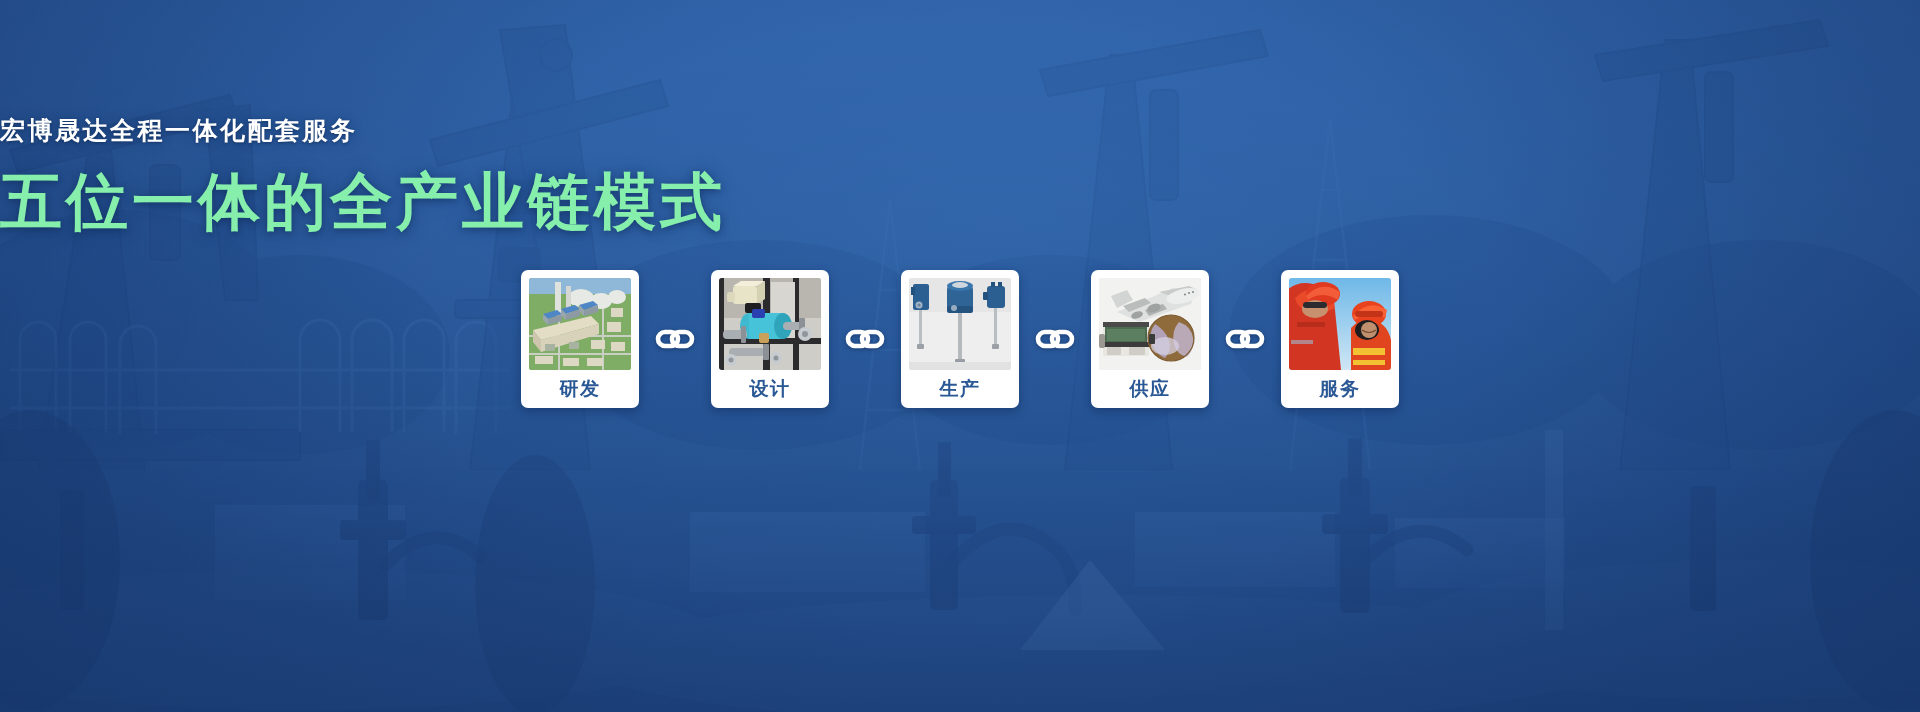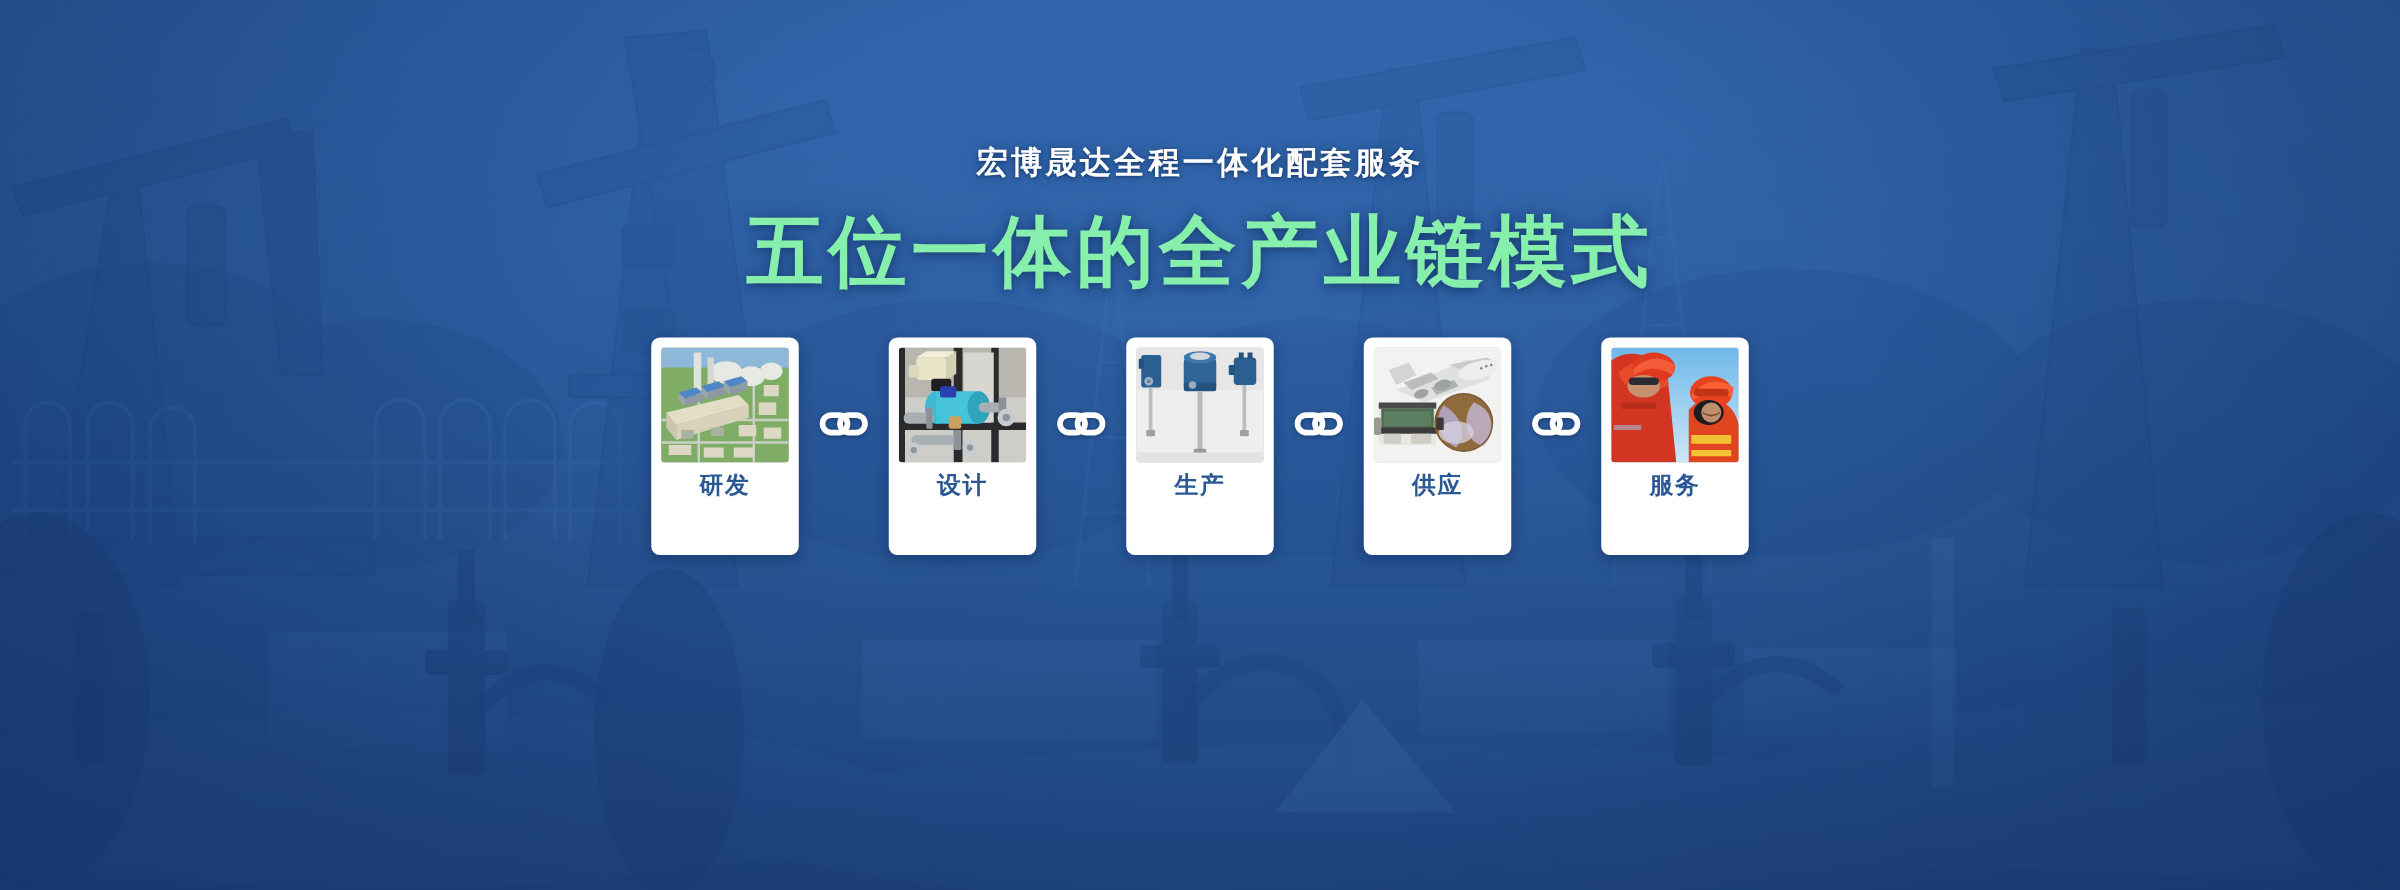--- a/index.html
+++ b/index.html
@@ -23,42 +23,42 @@
     mix-blend-mode:normal;
   }
   #bg-vignette {
     position:absolute; inset:0;
     background:radial-gradient(ellipse 1250px 700px at 50% 45%, rgba(0,0,0,0) 42%, rgba(10,34,80,.30) 100%);
   }
 
   
   #headline-block {
     position:absolute; left:0; right:0; top:118px;
-    text-align:center; z-index:6;
+    z-index:6;
   }
   .subtitle {
     font-size:25px; font-weight:bold; color:#ffffff;
     letter-spacing:2.5px; line-height:1;
     text-shadow:0 1px 3px rgba(12,38,82,.65), 0 0 12px rgba(16,48,100,.45);
   }
   .maintitle {
     margin-top:26px;
     font-size:62px; font-weight:bold; color:#86efac;
     letter-spacing:4px; line-height:1.08;
     text-shadow:0 2px 7px rgba(12,38,82,.55), 0 0 18px rgba(18,50,104,.4);
   }
 
   
   #chain-row {
     position:absolute; left:0; right:0; top:270px;
     display:flex; justify-content:center; align-items:flex-start;
     z-index:6;
   }
   .card {
-    width:118px; height:174px;
+    width:118px; height:138px;
     background:#ffffff;
     border-radius:7px;
     box-shadow:0 3px 10px rgba(8,30,70,.38);
     padding:8px 8px 0 8px;
     display:flex; flex-direction:column; align-items:center;
     flex:0 0 auto;
   }
   .card-thumb {
     width:102px; height:92px;
     border-radius:3px;

